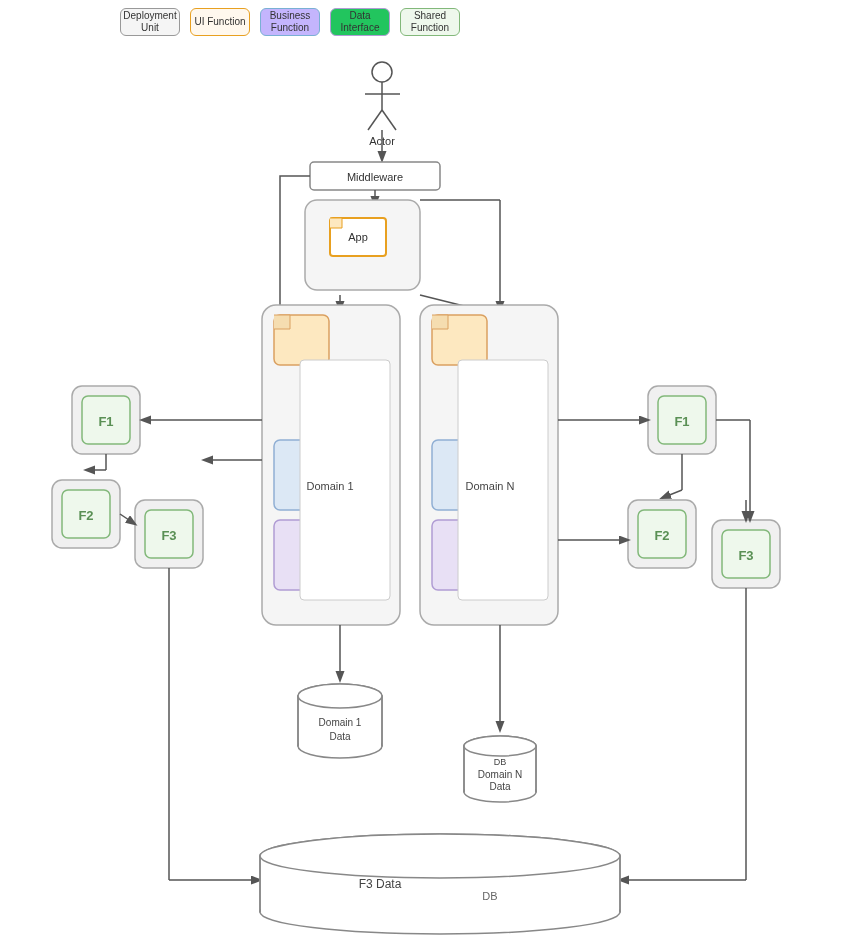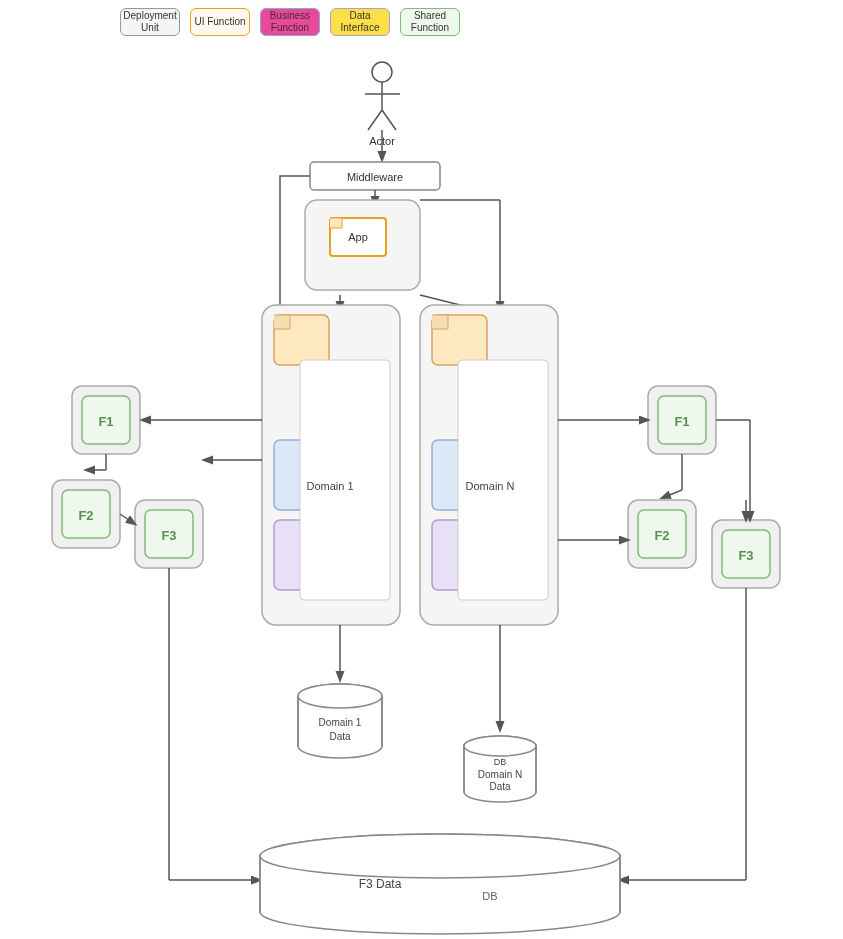--- a/index.html
+++ b/index.html
@@ -43,22 +43,22 @@
       display: flex;
       align-items: center;
       justify-content: center;
       font-size: 10px;
       text-align: center;
       line-height: 1.2;
     }
 
     .legend-deployment { border: 1.5px solid #999; background: #f5f5f5; }
     .legend-ui { border: 1.5px solid #e8a020; background: #fff8ee; }
-    .legend-business { border: 1.5px solid #7ab0d4; background: #ec4899; }
-    .legend-data-interface { border: 1.5px solid #b09cd4; background: #fde047; }
+    .legend-business { border: 1.5px solid #7ab0d4; background: #c4b5fd; }
+    .legend-data-interface { border: 1.5px solid #b09cd4; background: #22c55e; }
     .legend-shared { border: 1.5px solid #82b87a; background: #eef8ec; align-items: center; }
 
     svg.main-diagram {
       position: absolute;
       top: 0;
       left: 0;
       width: 843px;
       height: 939px;
     }
 

